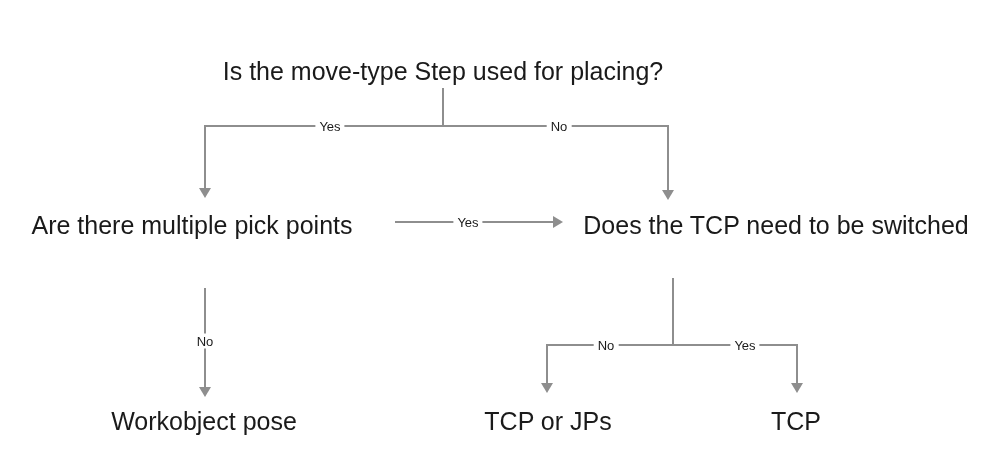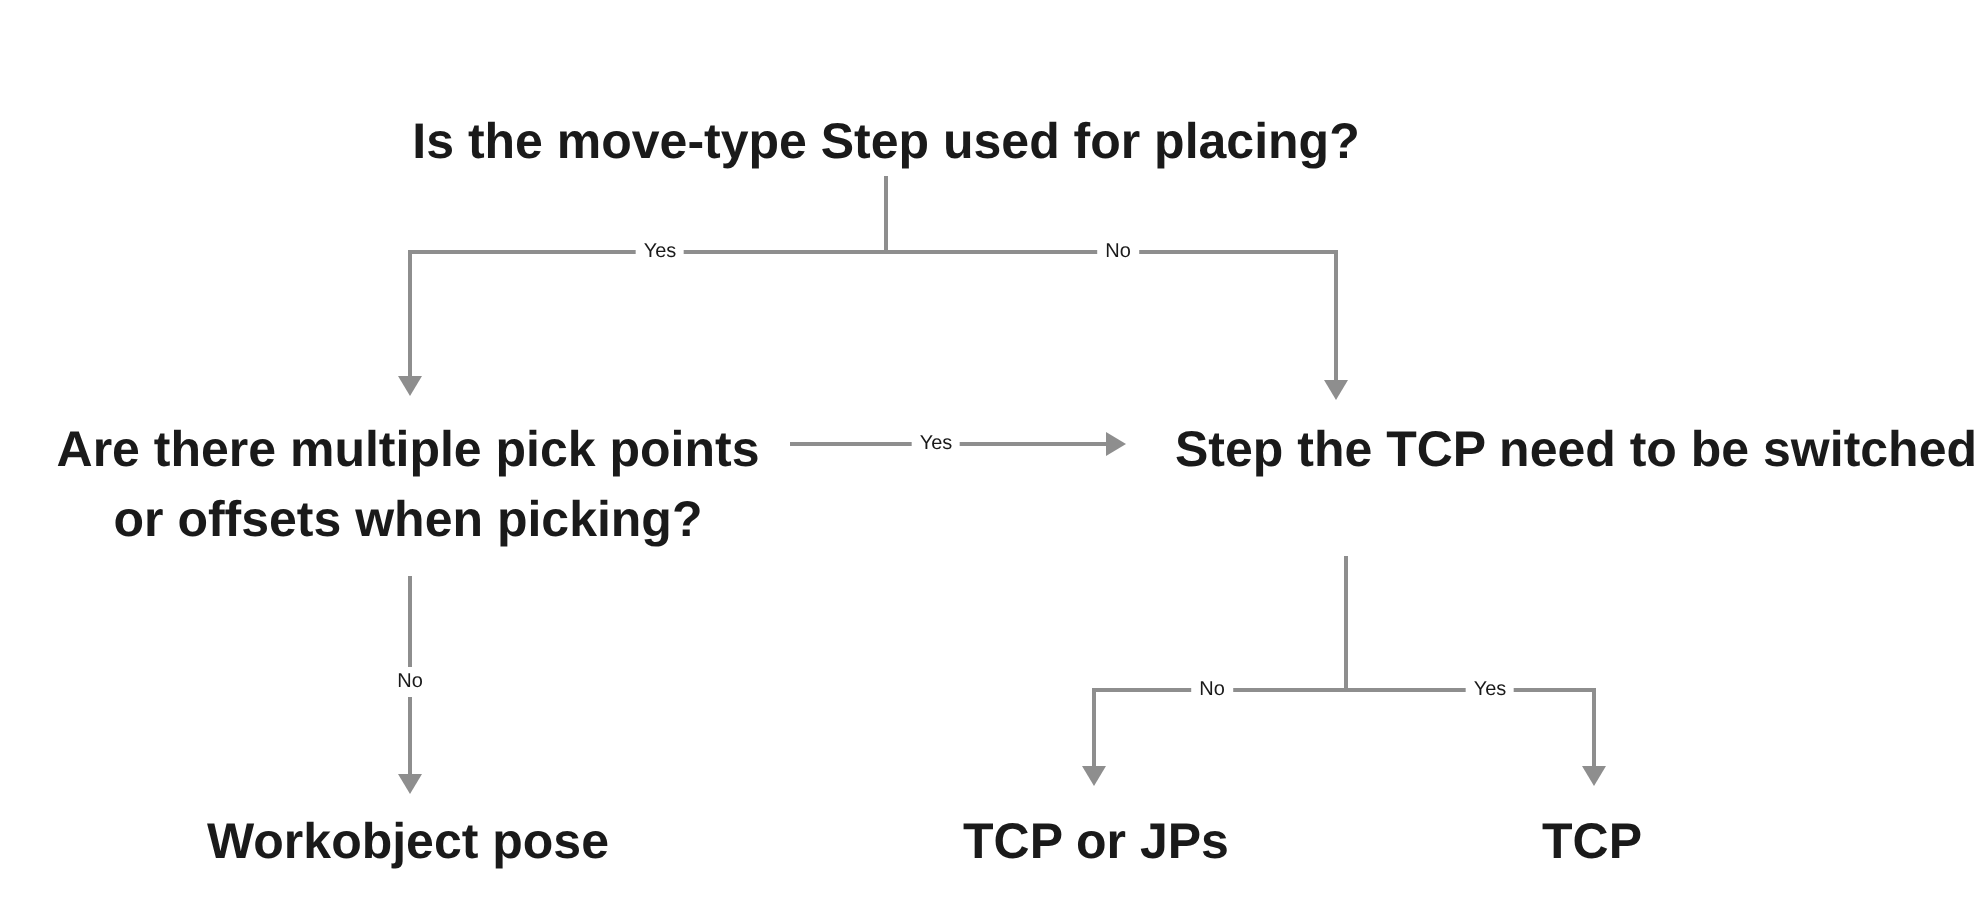--- a/index.html
+++ b/index.html
@@ -37,30 +37,28 @@
     stroke: none;
   }
   .node {
     position: absolute;
     transform: translateX(-50%);
     text-align: center;
     font-size: 25px;
     line-height: 30px;
     white-space: nowrap;
     z-index: 2;
-    font-weight: bold;
   }
   .node.two-line {
     line-height: 35px;
-    margin-left: 12px;
   }
   .edge-label {
     position: absolute;
     transform: translate(-50%, -50%);
-    font-size: 10px;
+    font-size: 13px;
     line-height: 15px;
     background: #ffffff;
     padding: 0 4px;
     white-space: nowrap;
     z-index: 3;
   }
 </style>
 </head>
 <body>
 
@@ -112,25 +110,24 @@
     <g>
       <path class="connector" d="M797 344 V384"></path>
       <polygon class="arrowhead" points="791,383 803,383 797,393"></polygon>
     </g>
   </svg>
 
   <div class="node" style="left:443px; top:56px;">Is the move-type Step used for placing?</div>
 
   <div class="node two-line" style="left:192px; top:208px;">
     <div>Are there multiple pick points</div>
-    <div>or offsets when picking?</div>
   </div>
 
   <div class="node two-line" style="left:776px; top:208px;">
-    <div>Step the TCP need to be switched</div>
+    <div>Does the TCP need to be switched</div>
   </div>
 
   <div class="node" style="left:548px; top:406px;">TCP or JPs</div>
 
   <div class="node" style="left:204px; top:406px;">Workobject pose</div>
 
   <div class="node" style="left:796px; top:406px;text-align:center;">TCP</div>
 
   <span class="edge-label" style="left:330px; top:126px;">Yes</span>
 

